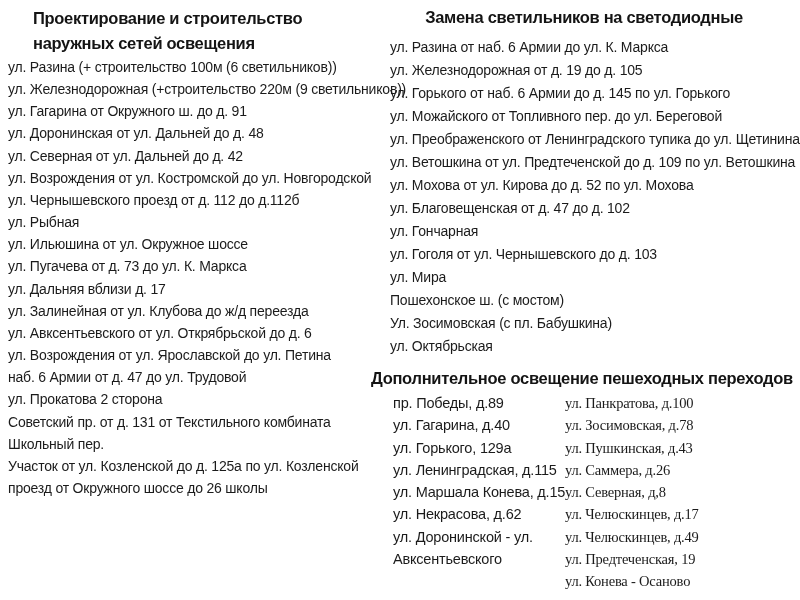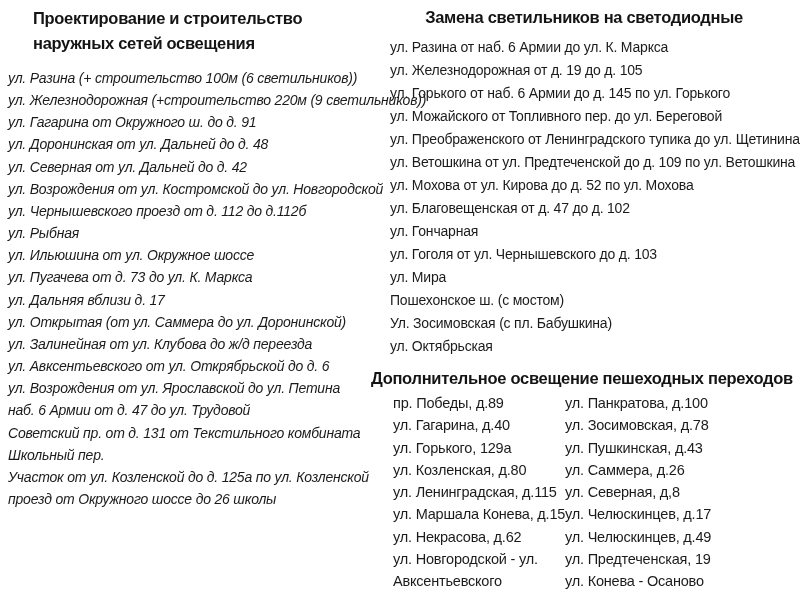--- a/index.html
+++ b/index.html
@@ -47,22 +47,20 @@
     line-height: 20px;
     padding-top: 4px;
   }
   .list .item {
     font-size: 14px;
     letter-spacing: -0.2px;
     white-space: nowrap;
     color: #1b1b1b;
   }
   .design-list {
-    margin-top: 11px;
-    font-style: italic;
   }
   .design-list .item {
     line-height: 22.15px;
   }
   .led-list {
     margin-top: 8px;
     padding-left: 19px;
   }
   .led-list .item {
     line-height: 23px;
@@ -71,20 +69,21 @@
     display: flex;
     margin-top: 4px;
   }
   .subcol-left {
     width: 194px;
     padding-left: 22px;
     box-sizing: border-box;
   }
   .subcol-right {
     flex: 1;
+    font-family: Liberation Serif, serif;
   }
   .two-col .item {
     font-size: 14.5px;
     line-height: 22.3px;
   }
 </style>
 </head>
 <body>
 
 <div class="page">
@@ -99,25 +98,25 @@
         <div class="item">ул. Железнодорожная (+строительство  220м (9 светильников))</div>
         <div class="item">ул. Гагарина от Окружного ш. до д. 91</div>
         <div class="item">ул. Доронинская от ул. Дальней до д. 48</div>
         <div class="item">ул. Северная от ул. Дальней до д. 42</div>
         <div class="item">ул. Возрождения от ул. Костромской до ул. Новгородской</div>
         <div class="item">ул. Чернышевского проезд от д. 112 до д.112б</div>
         <div class="item">ул. Рыбная</div>
         <div class="item">ул. Ильюшина от ул. Окружное шоссе</div>
         <div class="item">ул. Пугачева от д. 73 до ул. К. Маркса</div>
         <div class="item">ул. Дальняя вблизи д. 17</div>
-        <div class="item">ул. Открытая (от ул. Саммера до ул. Доронинской)</div>
         <div class="item">ул. Залинейная от ул. Клубова до ж/д переезда</div>
         <div class="item">ул. Авксентьевского от ул. Открябрьской до д. 6</div>
         <div class="item">ул. Возрождения от ул. Ярославской до ул. Петина</div>
         <div class="item">наб. 6 Армии от д. 47 до ул. Трудовой</div>
+        <div class="item">ул. Прокатова 2 сторона</div>
         <div class="item">Советский пр. от д. 131 от Текстильного комбината</div>
         <div class="item">Школьный пер.</div>
         <div class="item">Участок от ул. Козленской до д. 125а по ул. Козленской</div>
         <div class="item">проезд от Окружного шоссе до 26 школы</div>
       </div>
   </section>
 
   <section class="col-right">
     <div class="title led-title">Замена светильников на светодиодные</div>
     <div class="list led-list">
@@ -136,25 +135,24 @@
         <div class="item">Ул. Зосимовская (с пл. Бабушкина)</div>
         <div class="item">ул. Октябрьская</div>
       </div>
 
     <div class="title crosswalk-title">Дополнительное освещение пешеходных переходов</div>
     <div class="two-col">
       <div class="list subcol-left">
           <div class="item">пр. Победы, д.89</div>
           <div class="item">ул. Гагарина, д.40</div>
           <div class="item">ул. Горького, 129а</div>
-          <div class="item">ул. Козленская, д.80</div>
           <div class="item">ул. Ленинградская, д.115</div>
           <div class="item">ул. Маршала Конева, д.15</div>
           <div class="item">ул. Некрасова, д.62</div>
-          <div class="item">ул. Новгородской - ул.</div>
+          <div class="item">ул. Доронинской - ул.</div>
           <div class="item">Авксентьевского</div>
         </div>
       <div class="list subcol-right">
           <div class="item">ул. Панкратова, д.100</div>
           <div class="item">ул. Зосимовская, д.78</div>
           <div class="item">ул. Пушкинская, д.43</div>
           <div class="item">ул. Саммера, д.26</div>
           <div class="item">ул. Северная, д,8</div>
           <div class="item">ул. Челюскинцев, д.17</div>
           <div class="item">ул. Челюскинцев, д.49</div>

